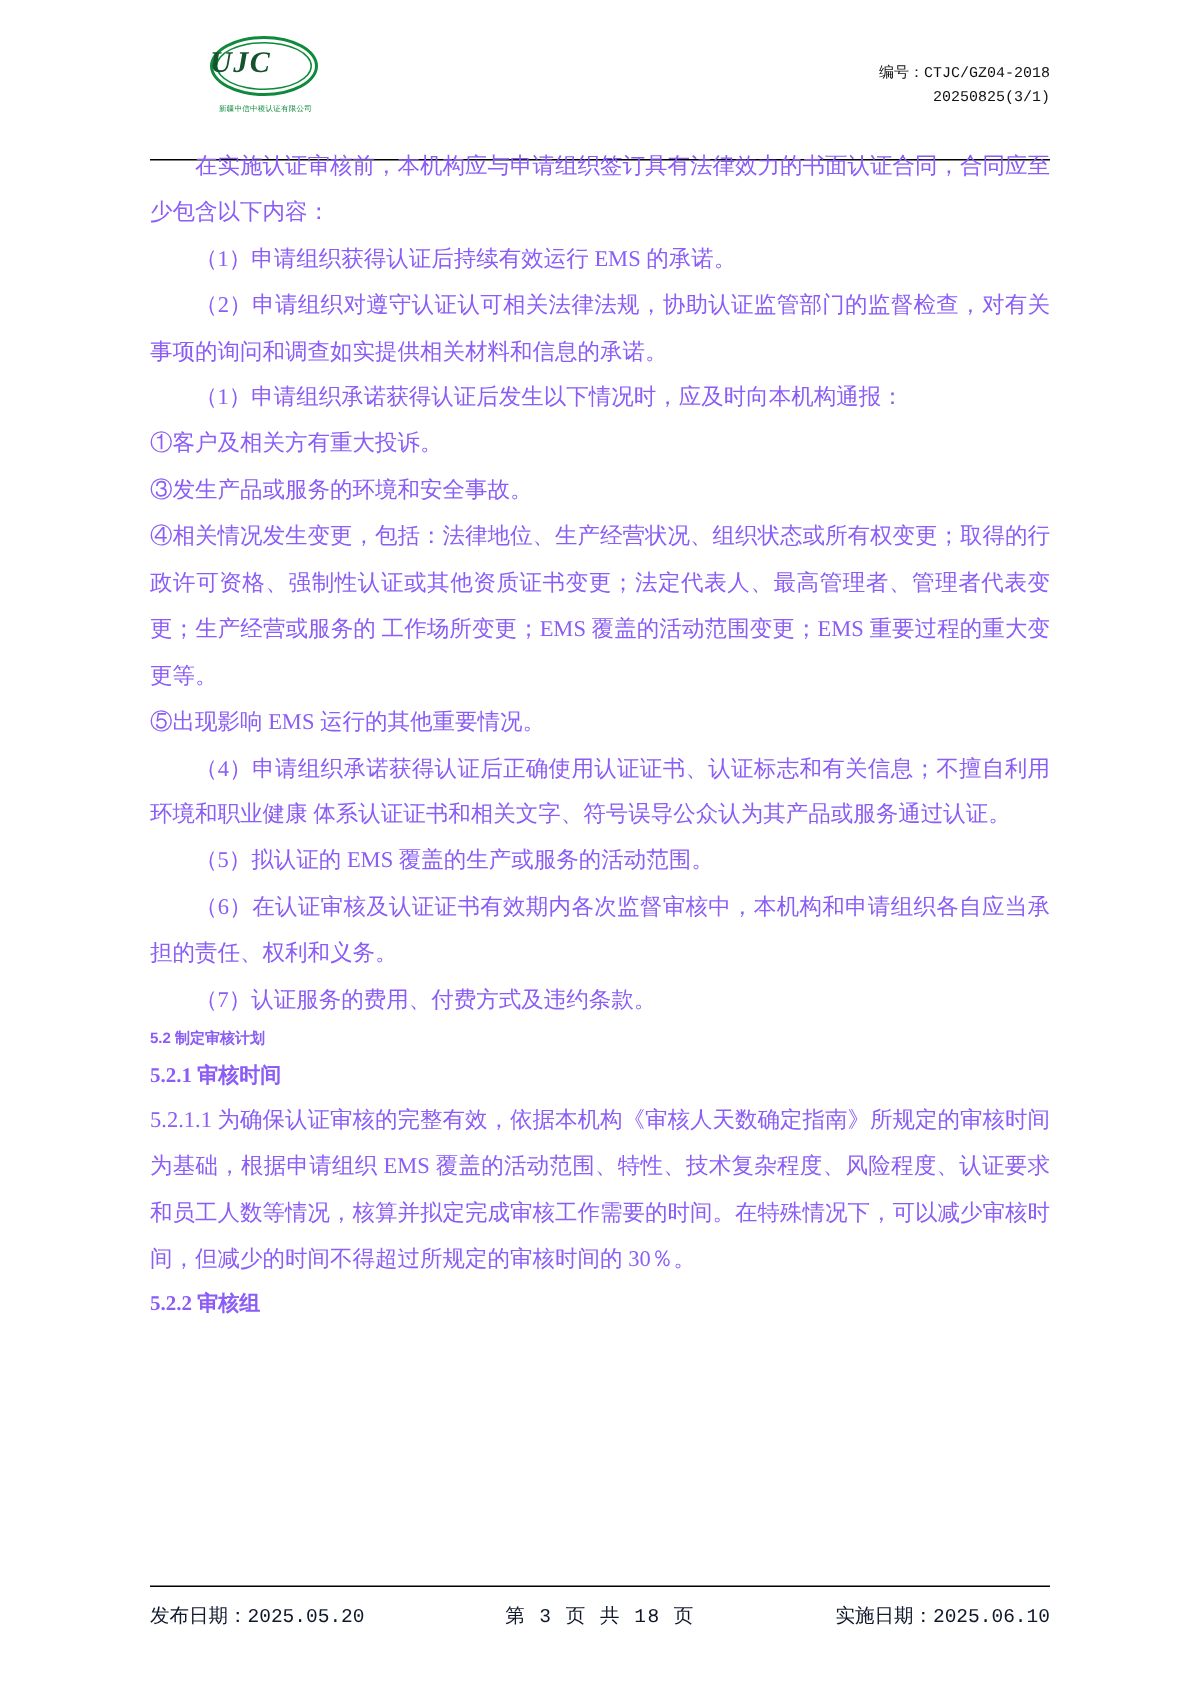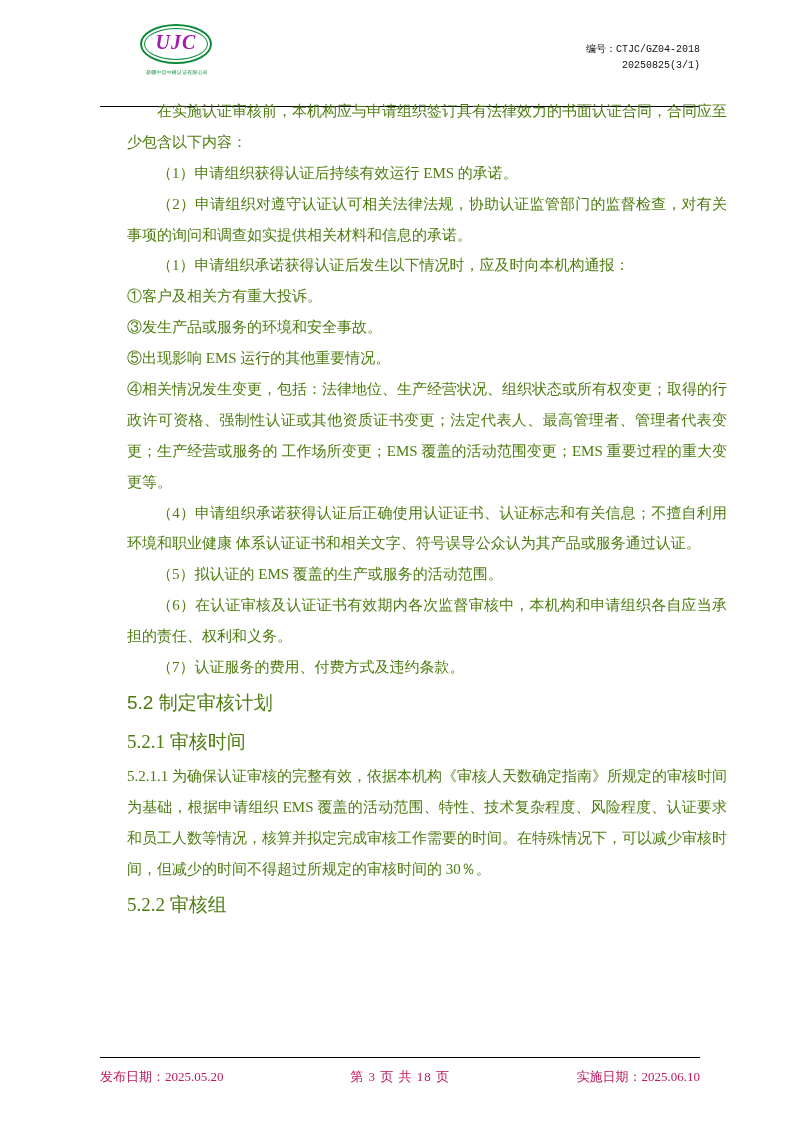--- a/index.html
+++ b/index.html
@@ -58,27 +58,27 @@
     height: 32px;
     border: 1px solid #0f8a3c;
     border-radius: 50%;
     box-sizing: border-box;
   }
   .logo-text {
     position: absolute;
     left: 0;
     top: 9px;
     width: 72px;
-    text-align: center;
+    text-align: left;
     font-family: "Liberation Serif", serif;
     font-weight: bold;
     font-style: italic;
     font-size: 20px;
     letter-spacing: 1px;
-    color: #a21caf;
+    color: #14532d;
   }
   .logo-sub {
     font-size: 5.2px;
     color: #0f8a3c;
     letter-spacing: 0.2px;
     margin-top: 2px;
     font-family: "Liberation Sans", sans-serif;
     transform: scale(0.96);
   }
   .doc-meta {
@@ -99,62 +99,62 @@
     height: 1px;
     background: #000;
   }
   
   .content {
     position: absolute;
     left: 100px;
     top: 96px;
     width: 600px;
     font-size: 15px;
-    color: #4d7c0f;
+    color: #8b5cf6;
     line-height: 2.06;
     text-align: justify;
     font-family: "Liberation Serif", "DejaVu Serif", serif;
-    margin-left: 27px;
   }
   .content p {
     margin: 0;
     padding: 0;
   }
   .indent2 {
     text-indent: 2em;
   }
   .sec-head {
     font-family: "Liberation Sans", "DejaVu Sans", sans-serif;
-    font-weight: normal;
-    font-size: 19px;
+    font-weight: bold;
+    font-size: 10px;
     margin-top: 2px;
   }
   .sub-head {
-    font-size: 19px;
+    font-size: 14px;
+    font-weight: bold;
   }
   
   .footer-rule {
     position: absolute;
     left: 100px;
     right: 100px;
     bottom: 72px;
     height: 1px;
     background: #000;
   }
   .footer {
     position: absolute;
     left: 100px;
     right: 100px;
     bottom: 44px;
     display: flex;
     justify-content: space-between;
     align-items: center;
     font-size: 13px;
-    color: #be185d;
-    font-family: Liberation Serif, serif;
+    color: #0f172a;
+    font-family: Liberation Mono, monospace;
   }
   .footer-center {
     letter-spacing: 1px;
   }
 </style>
 </head>
 <body>
 
 <div class="page">
 
@@ -174,22 +174,22 @@
     <div class="header-rule"></div>
   </div>
 
   <div class="content">
     <p class="indent2">在实施认证审核前，本机构应与申请组织签订具有法律效力的书面认证合同，合同应至少包含以下内容：</p>
     <p class="indent2">（1）申请组织获得认证后持续有效运行 EMS 的承诺。</p>
     <p class="indent2">（2）申请组织对遵守认证认可相关法律法规，协助认证监管部门的监督检查，对有关事项的询问和调查如实提供相关材料和信息的承诺。</p>
     <p class="indent2">（1）申请组织承诺获得认证后发生以下情况时，应及时向本机构通报：</p>
     <p>①客户及相关方有重大投诉。</p>
     <p>③发生产品或服务的环境和安全事故。</p>
+    <p>④相关情况发生变更，包括：法律地位、生产经营状况、组织状态或所有权变更；取得的行政许可资格、强制性认证或其他资质证书变更；法定代表人、最高管理者、管理者代表变更；生产经营或服务的 工作场所变更；EMS 覆盖的活动范围变更；EMS 重要过程的重大变更等。</p>
     <p>⑤出现影响 EMS 运行的其他重要情况。</p>
-    <p>④相关情况发生变更，包括：法律地位、生产经营状况、组织状态或所有权变更；取得的行政许可资格、强制性认证或其他资质证书变更；法定代表人、最高管理者、管理者代表变更；生产经营或服务的 工作场所变更；EMS 覆盖的活动范围变更；EMS 重要过程的重大变更等。</p>
     <p class="indent2">（4）申请组织承诺获得认证后正确使用认证证书、认证标志和有关信息；不擅自利用环境和职业健康 体系认证证书和相关文字、符号误导公众认为其产品或服务通过认证。</p>
     <p class="indent2">（5）拟认证的 EMS 覆盖的生产或服务的活动范围。</p>
     <p class="indent2">（6）在认证审核及认证证书有效期内各次监督审核中，本机构和申请组织各自应当承担的责任、权利和义务。</p>
     <p class="indent2">（7）认证服务的费用、付费方式及违约条款。</p>
 
     <p class="sec-head">5.2 制定审核计划</p>
     <p class="sub-head">5.2.1 审核时间</p>
     <p>5.2.1.1 为确保认证审核的完整有效，依据本机构《审核人天数确定指南》所规定的审核时间为基础，根据申请组织 EMS 覆盖的活动范围、特性、技术复杂程度、风险程度、认证要求和员工人数等情况，核算并拟定完成审核工作需要的时间。在特殊情况下，可以减少审核时间，但减少的时间不得超过所规定的审核时间的 30％。</p>
     <p class="sub-head">5.2.2 审核组</p>
   </div>

